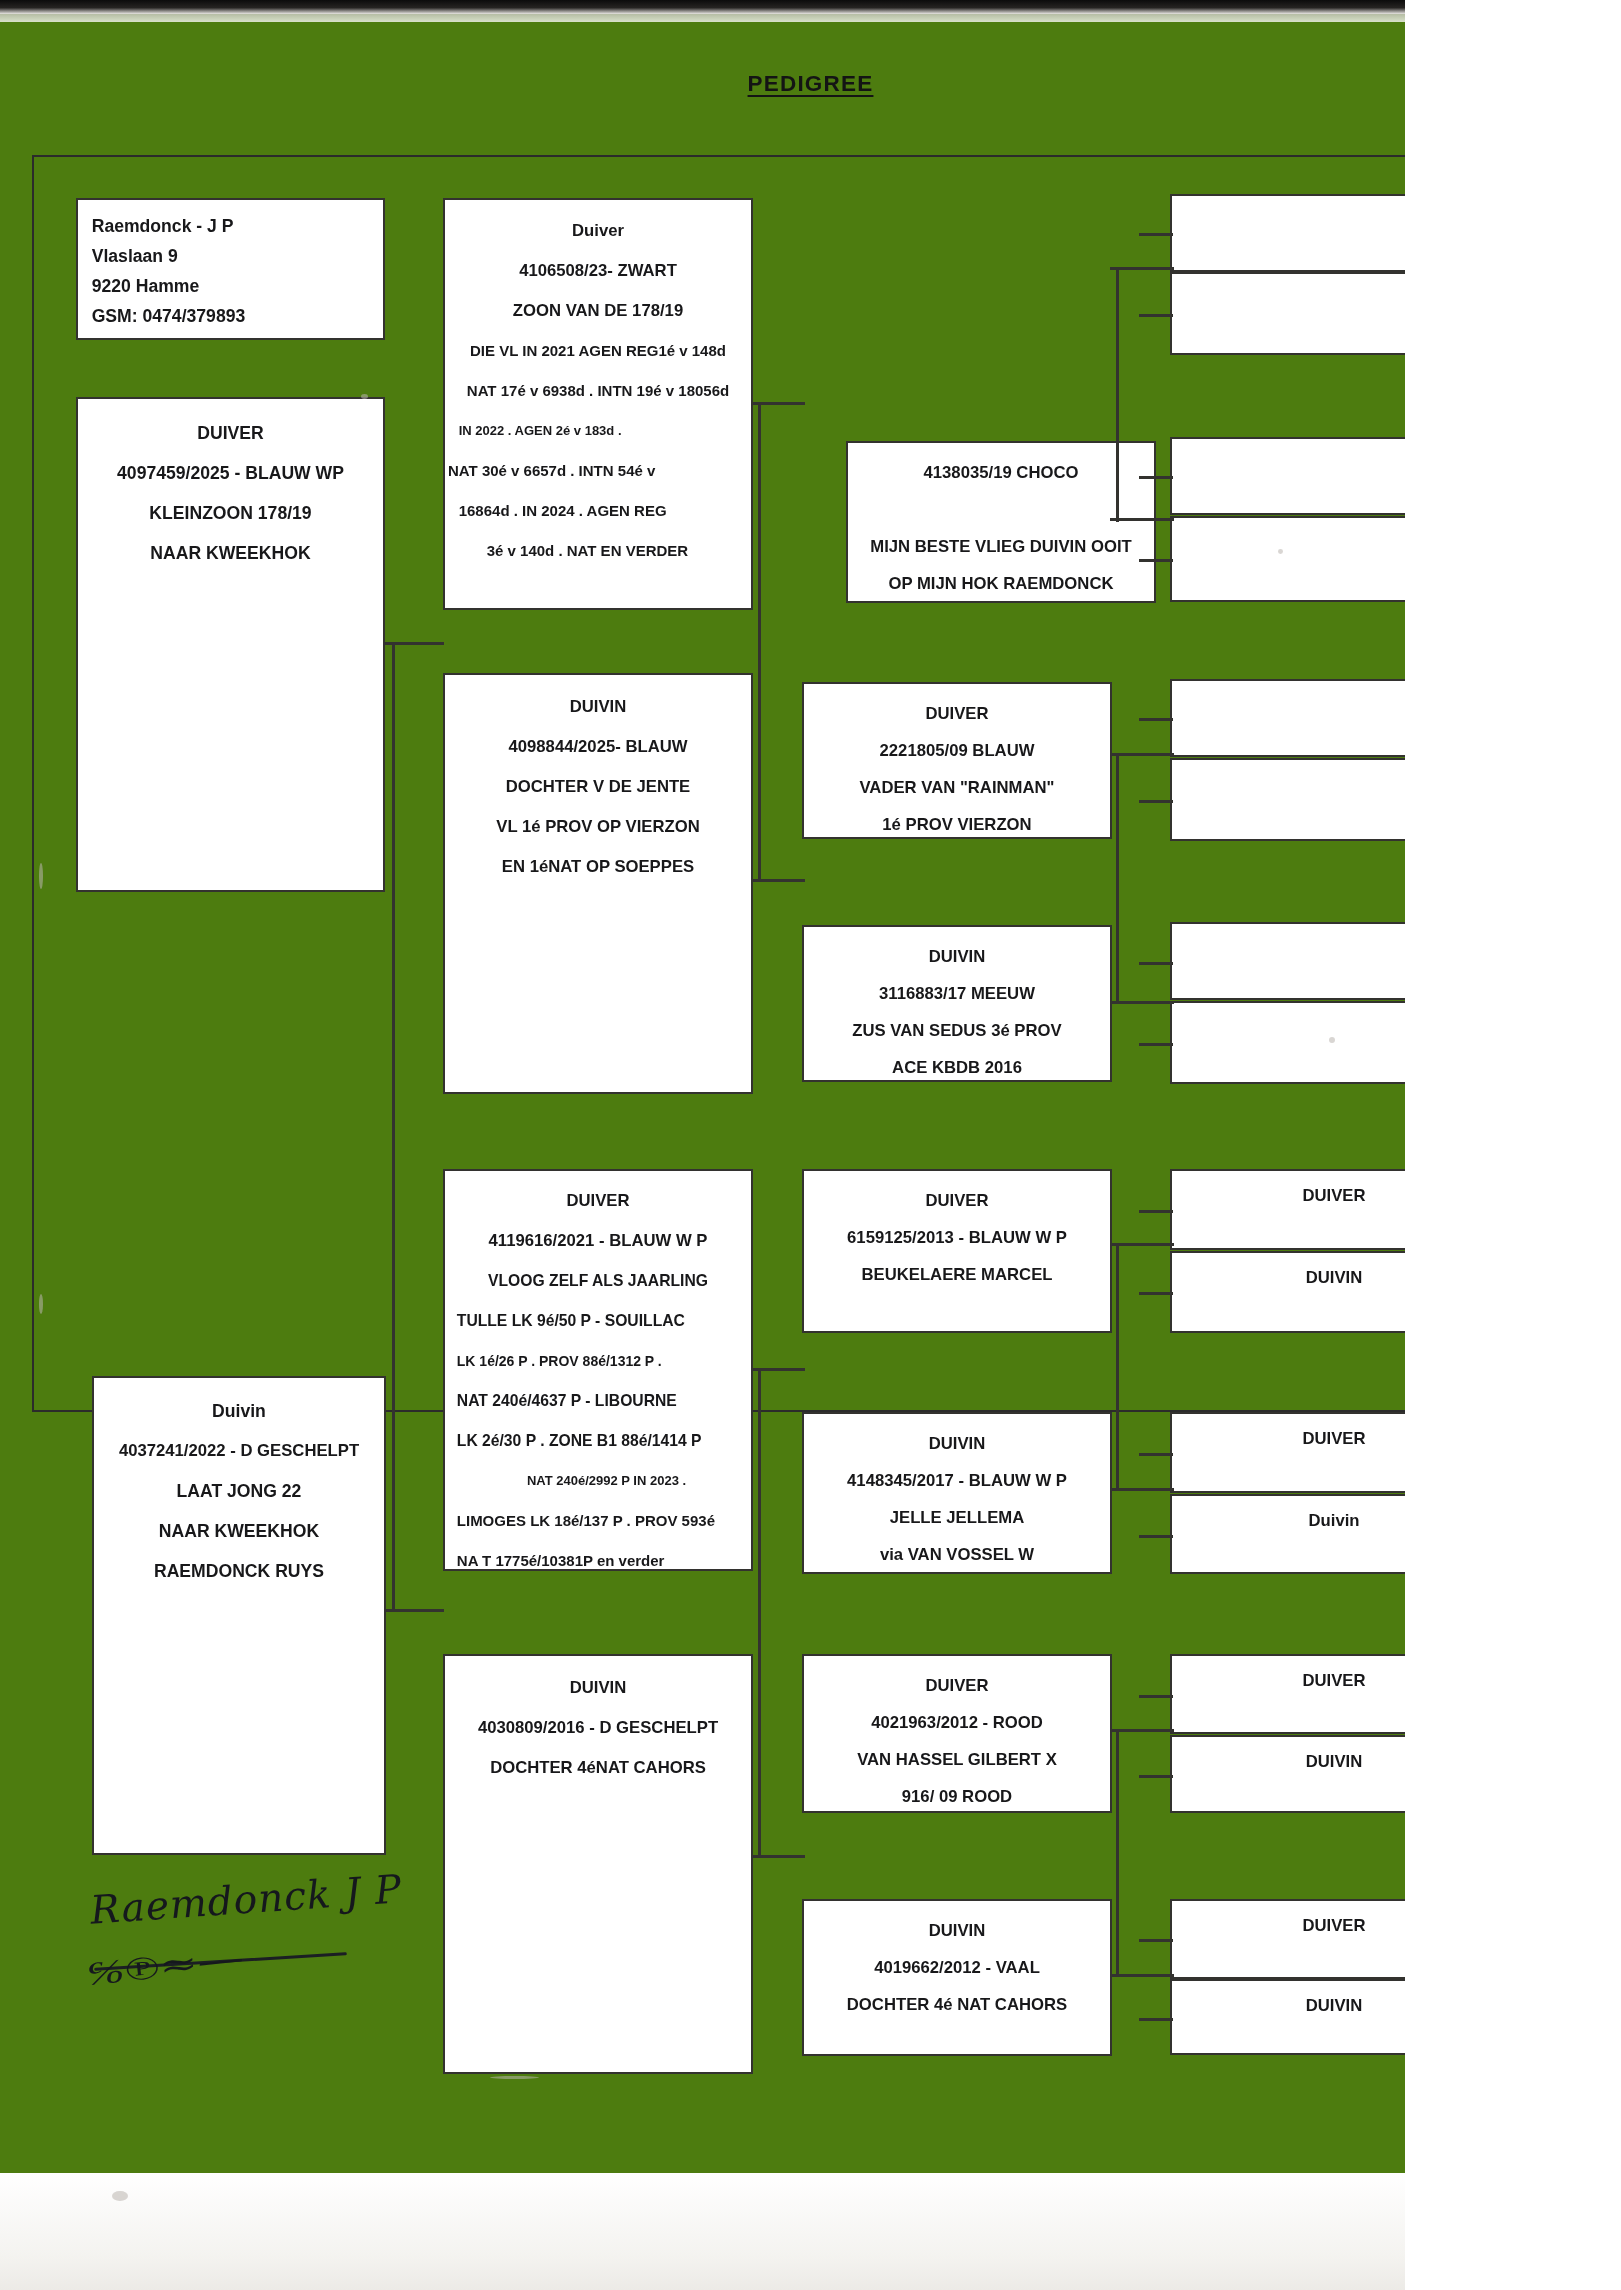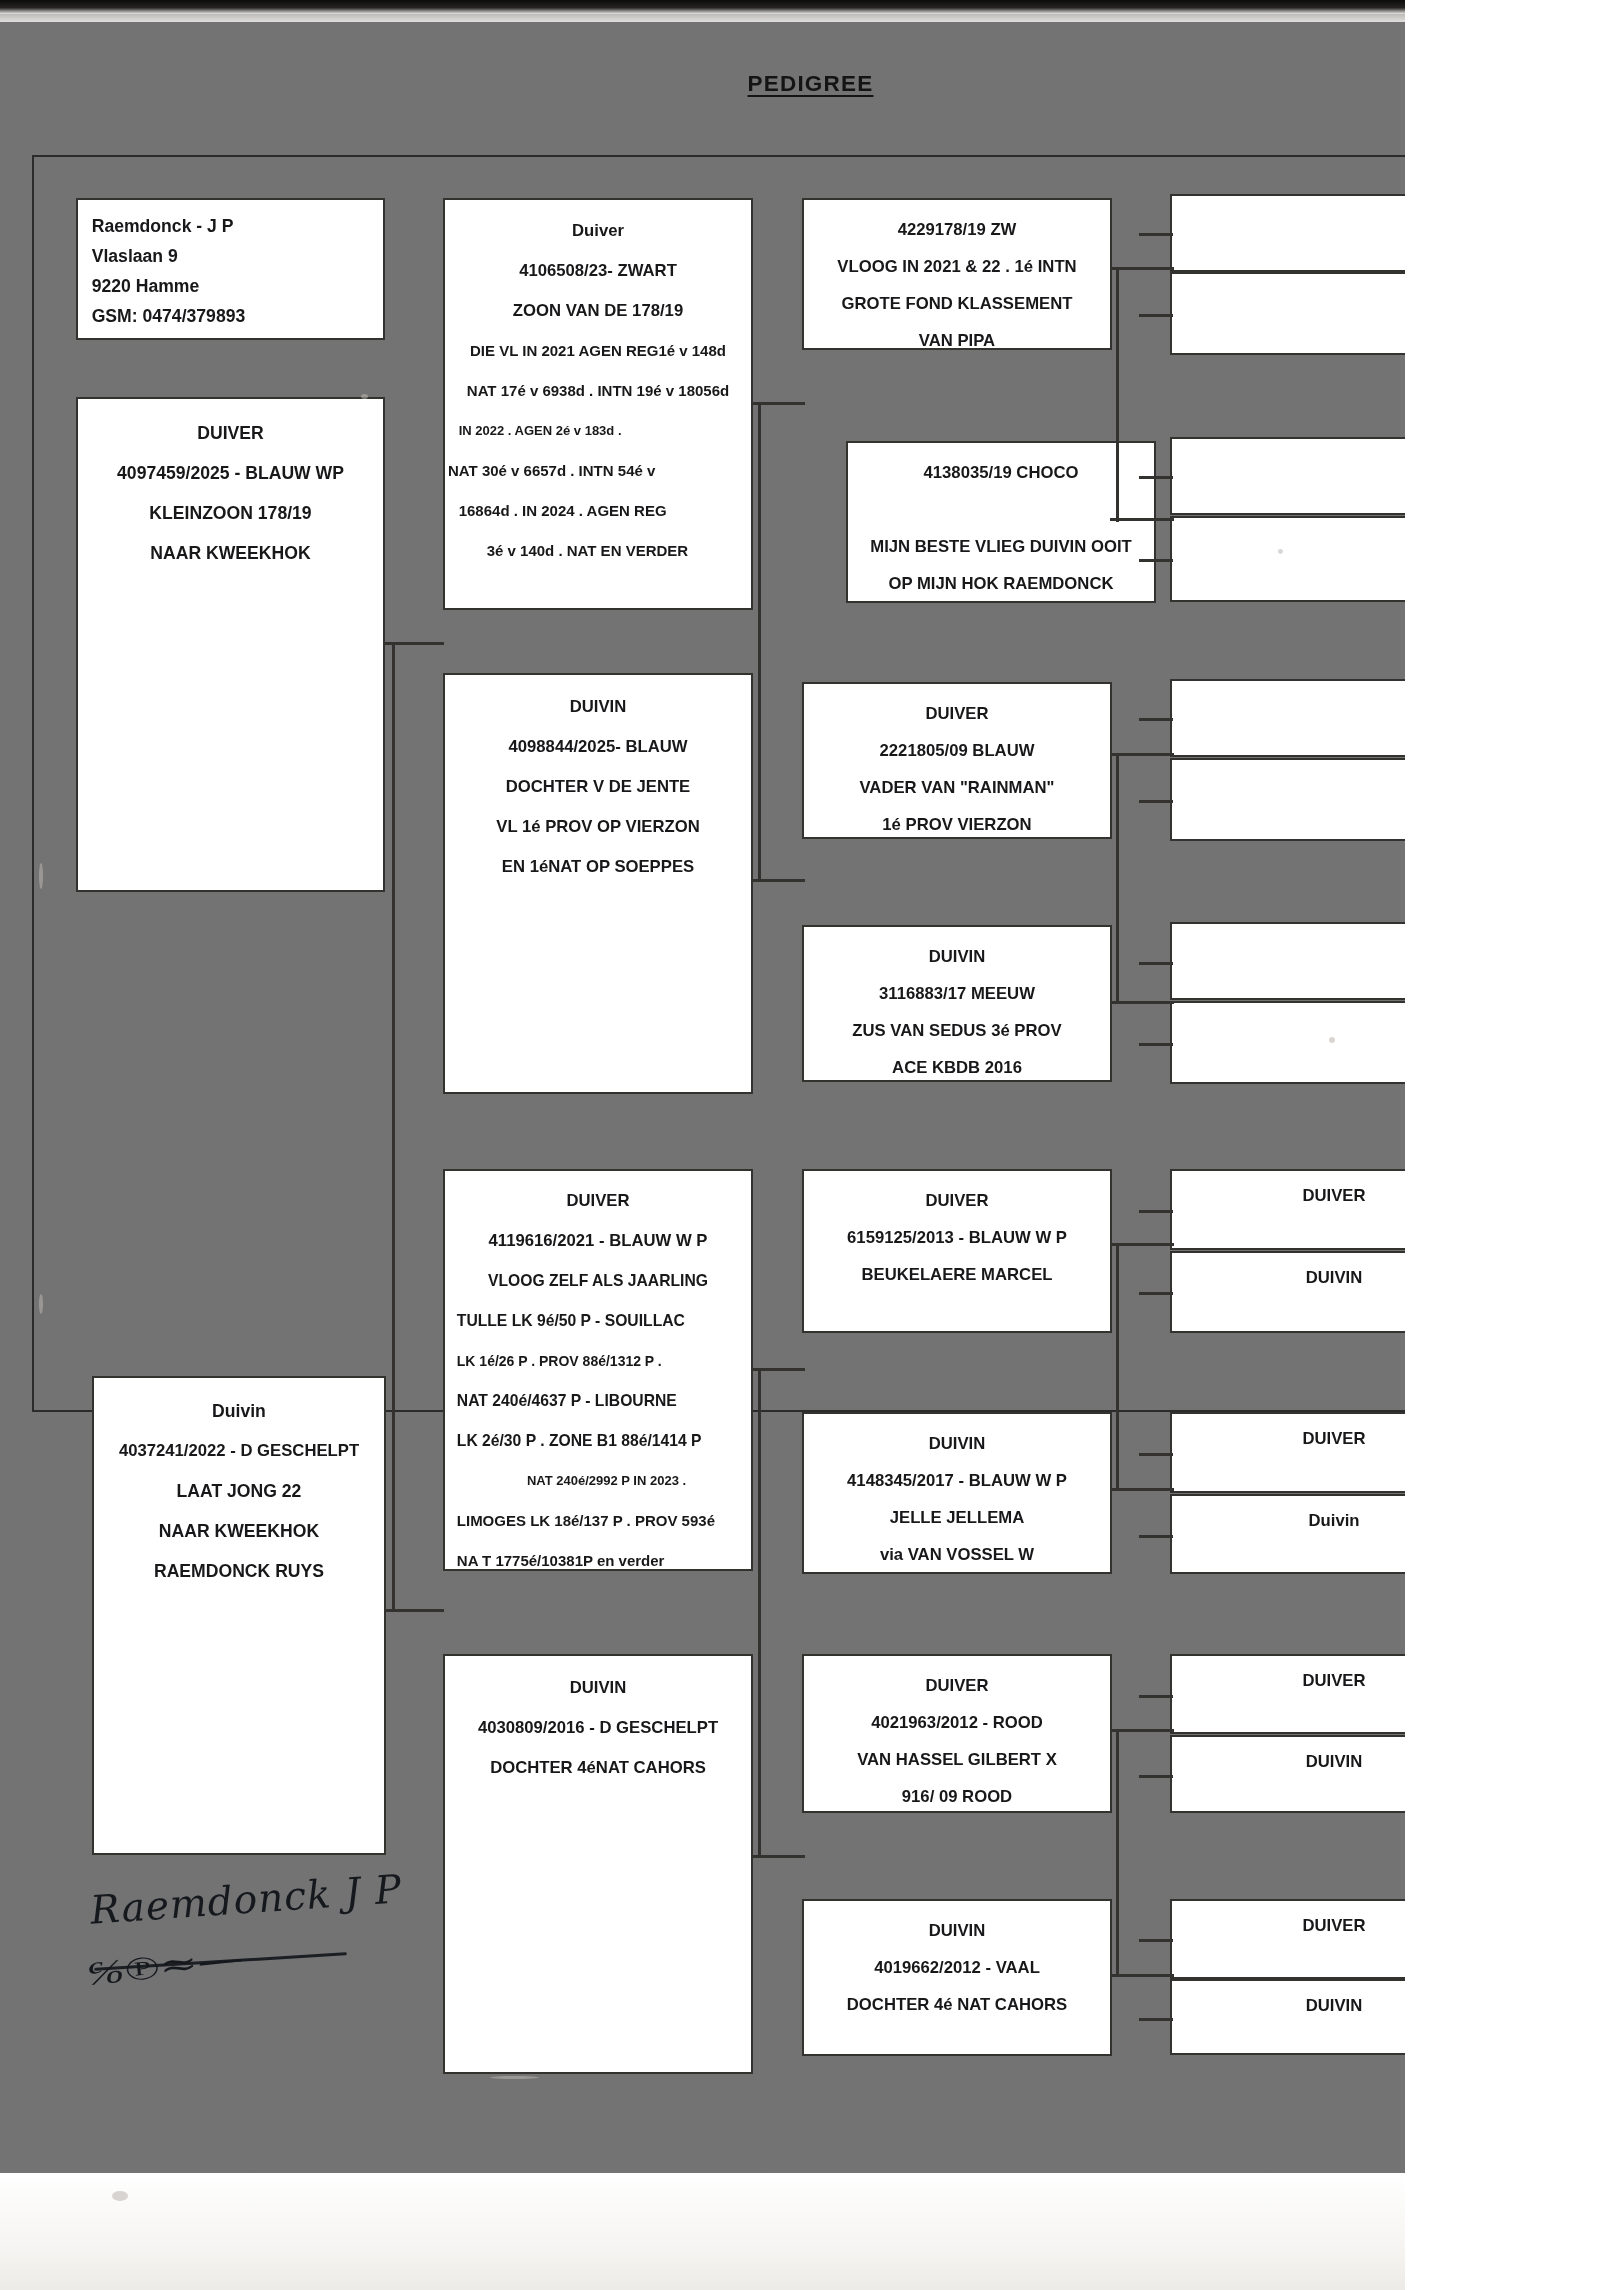--- a/index.html
+++ b/index.html
@@ -7,21 +7,21 @@
     padding: 0;
     background: #ffffff;
   }
   body {
     font-family: "Liberation Sans", sans-serif;
   }
   #page {
     position: relative;
     width: 1405px;
     height: 2291px;
-    background: #737373;
+    background: #4d7c0f;
     overflow: hidden;
   }
   
   .scan-top {
     position: absolute;
     left: 0; top: 0;
     width: 1621px; height: 13.7px;
     background: linear-gradient(180deg,#0c0c0c 0%, #262422 55%, #e8e6e2 100%);
   }
   .scan-noise {
@@ -181,26 +181,20 @@
     <span class="ln" style="font-size:15px; text-align:left; padding-left:11.8px;">LIMOGES LK 18é/137 P . PROV 593é</span>
     <span class="ln" style="font-size:15px; text-align:left; padding-left:11.8px;">NA T 1775é/10381P  en verder</span>
   </div>
 
   <div class="box ctr" style="left:443px; top:1654px; width:310px; height:420px; padding-top:11.8px; font-size:16.7px; line-height:40px;">
     <span class="ln">DUIVIN</span>
     <span class="ln">4030809/2016 - D  GESCHELPT</span>
     <span class="ln">DOCHTER  4éNAT CAHORS</span>
   </div>
 
-  <div class="box ctr" style="left:802px; top:198px; width:310px; height:152px; padding-top:10.8px; font-size:16.7px; line-height:37px;">
-    <span class="ln">4229178/19 ZW</span>
-    <span class="ln">VLOOG IN 2021 &amp; 22 . 1é INTN</span>
-    <span class="ln">GROTE FOND  KLASSEMENT</span>
-    <span class="ln">VAN  PIPA</span>
-  </div>
 
   <div class="box ctr" style="left:846px; top:441px; width:310px; height:162px; padding-top:10.8px; font-size:16.7px; line-height:37px;">
     <span class="ln">4138035/19 CHOCO</span>
     <span class="ln" style="height:37px;"></span>
     <span class="ln">MIJN BESTE VLIEG DUIVIN OOIT</span>
     <span class="ln">OP MIJN HOK   RAEMDONCK</span>
   </div>
 
   <div class="box ctr" style="left:802px; top:682px; width:310px; height:157px; padding-top:10.8px; font-size:16.7px; line-height:37px;">
     <span class="ln">DUIVER</span>

